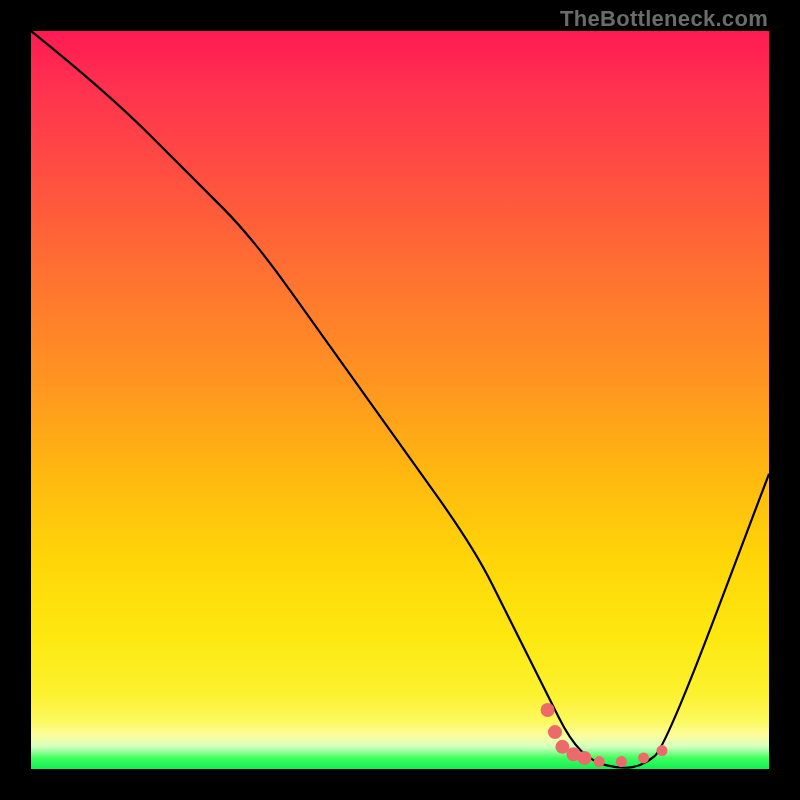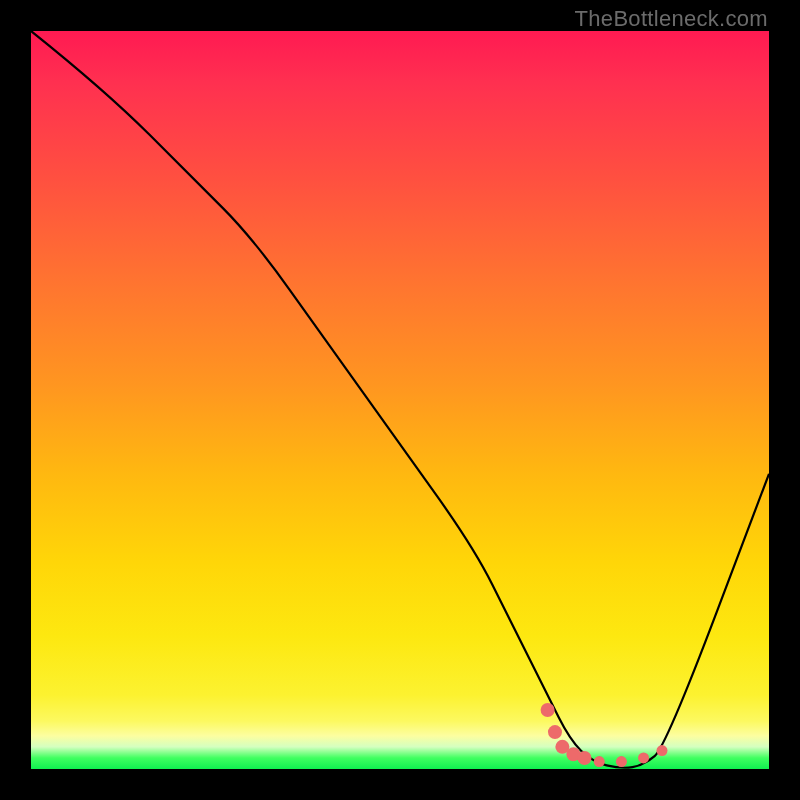--- a/index.html
+++ b/index.html
@@ -10,21 +10,21 @@
     height: 800px;
     position: relative;
     font-family: Arial, sans-serif;
   }
   .watermark {
     position: absolute;
     top: 6px;
     right: 32px;
     color: #6b6b6b;
     font-size: 22px;
-    font-weight: normal;
+    font-weight: bold;
     letter-spacing: 0.3px;
     z-index: 10;
   }
   .plot-area {
     position: absolute;
     top: 31px;
     left: 31px;
     width: 738px;
     height: 738px;
     overflow: hidden;

